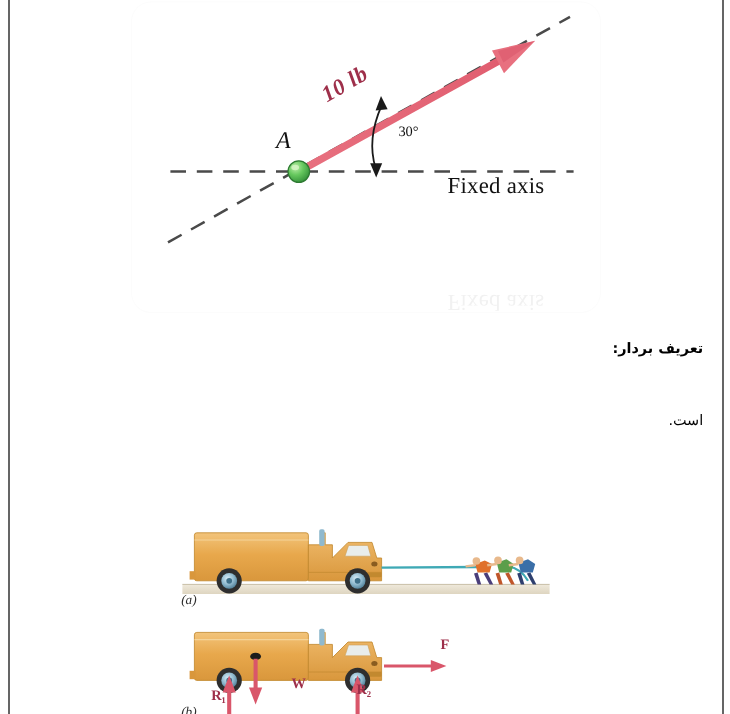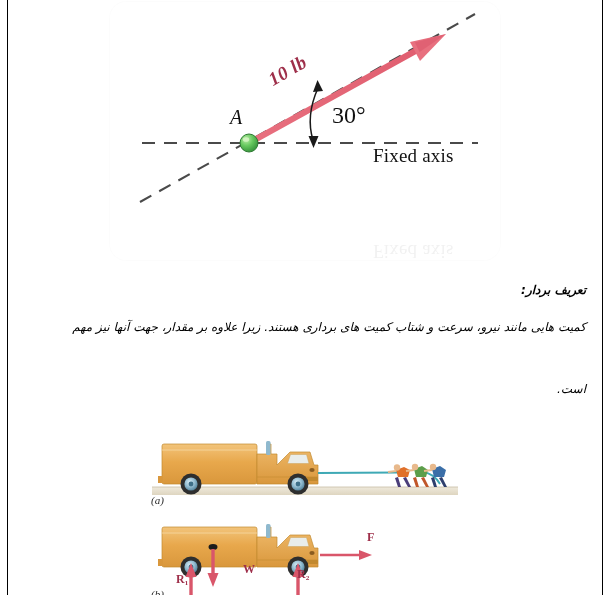--- a/index.html
+++ b/index.html
@@ -24,38 +24,37 @@
   }
   #fig-force .card{
     position:absolute;left:0;top:0;width:390px;height:258px;
     background:#fff;border-radius:16px;
     box-shadow:0 0 0 1px rgba(0,0,0,0.012);
   }
   #fig-force svg{position:absolute;left:0;top:0;}
 
   .lbl{position:absolute;white-space:nowrap;font-family:"Liberation Serif",serif;}
   #lbl-A{left:120px;top:104px;font-size:20px;font-style:italic;color:#111;font-weight:400;}
-  #lbl-30{left:222px;top:100px;font-size:24px;color:#111;}
+  #lbl-30{left:222px;top:100px;font-size:12px;color:#111;}
   #lbl-fixed{left:263px;top:143px;font-size:19px;color:#111;letter-spacing:.2px;}
   #lbl-10lb{
     left:160px;top:68px;font-size:19px;font-style:italic;font-weight:700;
     color:#9e2f4a;transform:rotate(-30deg);transform-origin:left center;
     letter-spacing:.5px;
   }
   #lbl-fixed-reflect{
     left:263px;top:238px;font-size:19px;color:#111;letter-spacing:.2px;
     transform:scaleY(-1);opacity:0.055;
   }
 
   
   #text-block{
     position:absolute;left:20px;top:283px;width:566px;
     direction:rtl;text-align:right;
     font-family:"DejaVu Sans", sans-serif;
-    font-style:italic;
   }
   #heading{
     font-size:12px;font-weight:700;color:#000;margin:0 0 22px 0;
     padding-left:0;padding-right:0;
   }
   .para-line{
     font-size:12px;color:#000;margin:0 0 18px 0;line-height:1.45;
   }
   .para-line:last-child{margin-bottom:0;margin-top:45px;}
 
@@ -123,21 +122,20 @@
 
     <div class="lbl" id="lbl-A">A</div>
     <div class="lbl" id="lbl-10lb">10 lb</div>
     <div class="lbl" id="lbl-30">30°</div>
     <div class="lbl" id="lbl-fixed">Fixed axis</div>
     <div class="lbl" id="lbl-fixed-reflect">Fixed axis</div>
   </div>
 
   <div id="text-block">
     <div id="heading">تعریف بردار:</div>
-    <div class="para-line">کمیت هایی مانند نیرو، سرعت و شتاب کمیت های برداری هستند. زیرا علاوه بر مقدار، جهت آنها نیز مهم</div>
     <div class="para-line">است.</div>
   </div>
 
   <div id="fig-truck">
     <svg width="330" height="163" viewBox="0 0 330 163">
       <defs>
         <linearGradient id="gBox" x1="0" y1="0" x2="0" y2="1">
           <stop offset="0" stop-color="#F2C47B"></stop>
           <stop offset="0.45" stop-color="#E8A84C"></stop>
           <stop offset="1" stop-color="#D9973C"></stop>

